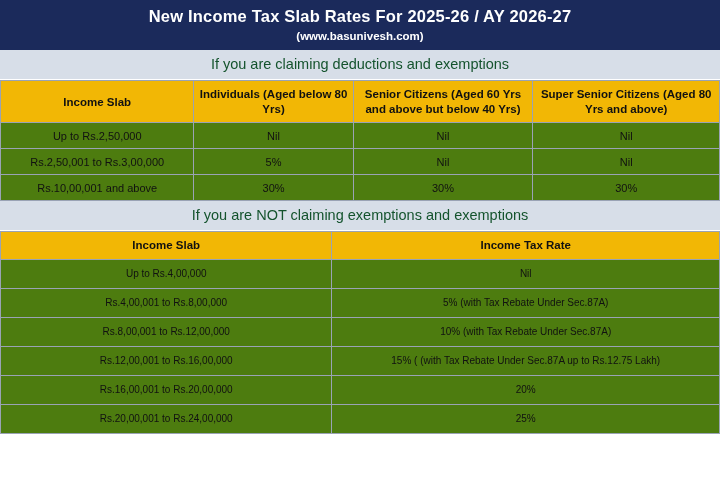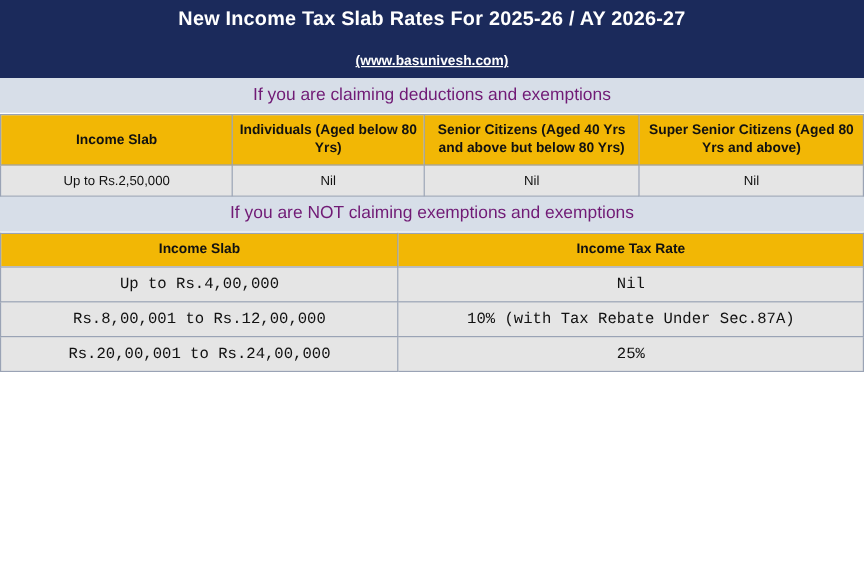--- a/index.html
+++ b/index.html
@@ -31,28 +31,27 @@
   }
   .title-main {
     font-size: 16.5px;
     font-weight: bold;
     letter-spacing: 0.2px;
     line-height: 1.3;
   }
   .title-sub {
     font-size: 11.5px;
     font-weight: bold;
-    margin-top: 18px;
-    text-decoration: underline;
+    margin-top: 3px;
   }
 
   
   .section-banner {
     background: #d7dee8;
-    color: #701a75;
+    color: #14532d;
     text-align: center;
     font-size: 14.5px;
     padding: 6px 0 7px 0;
     border-bottom: 1px solid #ffffff;
   }
 
   
   table {
     width: 100%;
     border-collapse: collapse;
@@ -68,77 +67,101 @@
   }
   thead th {
     background: #f2b705;
     color: #111111;
     font-weight: bold;
     font-size: 11.5px;
     padding: 6px 4px;
     line-height: 1.25;
   }
   tbody td {
-    background: #e5e5e5;
+    background: #4d7c0f;
     height: 19px;
     margin-left: 28px;
   }
   .t1 td { font-size: 11px; }
-  .t2 td { font-size: 13px; font-family: Liberation Mono, monospace; }
+  .t2 td { font-size: 10px; }
   .t2 tbody td { height: 22px; }
   .tall-row td { height: 42px; }
 </style>
 </head>
 <body>
 
 <div class="page">
 
   <div class="title-block">
     <div class="title-main">New Income Tax Slab Rates For 2025-26 / AY 2026-27</div>
     <div class="title-sub">(www.basunivesh.com)</div>
   </div>
 
   <div class="section-banner">If you are claiming deductions and exemptions</div>
 
   <table class="t1">
     <thead>
       <tr>
         <th style="width:27%">Income Slab</th>
         <th style="width:22%">Individuals (Aged below 80 Yrs)</th>
-        <th style="width:25%">Senior Citizens (Aged 40 Yrs and above but below 80 Yrs)</th>
+        <th style="width:25%">Senior Citizens (Aged 60 Yrs and above but below 40 Yrs)</th>
         <th style="width:26%">Super Senior Citizens (Aged 80 Yrs and above)</th>
       </tr>
     </thead>
     <tbody>
       <tr>
         <td>Up to Rs.2,50,000</td>
         <td>Nil</td>
         <td>Nil</td>
         <td>Nil</td>
+      </tr>
+      <tr>
+        <td>Rs.2,50,001 to Rs.3,00,000</td>
+        <td>5%</td>
+        <td>Nil</td>
+        <td>Nil</td>
+      </tr>
+      <tr>
+        <td>Rs.10,00,001 and above</td>
+        <td>30%</td>
+        <td>30%</td>
+        <td>30%</td>
       </tr>
     </tbody>
   </table>
 
   <div class="section-banner">If you are NOT claiming exemptions and exemptions</div>
 
   <table class="t2">
     <thead>
       <tr>
         <th style="width:46%">Income Slab</th>
         <th style="width:54%">Income Tax Rate</th>
       </tr>
     </thead>
     <tbody>
       <tr>
         <td>Up to Rs.4,00,000</td>
         <td>Nil</td>
       </tr>
       <tr>
+        <td>Rs.4,00,001 to Rs.8,00,000</td>
+        <td>5% (with Tax Rebate Under Sec.87A)</td>
+      </tr>
+      <tr>
         <td>Rs.8,00,001 to Rs.12,00,000</td>
         <td>10% (with Tax Rebate Under Sec.87A)</td>
+      </tr>
+      <tr class="tall-row">
+        <td>Rs.12,00,001 to Rs.16,00,000</td>
+        <td>15% ( (with Tax Rebate Under Sec.87A up to Rs.12.75 Lakh)</td>
+      </tr>
+      <tr>
+        <td>Rs.16,00,001 to Rs.20,00,000</td>
+        <td>20%</td>
       </tr>
       <tr>
         <td>Rs.20,00,001 to Rs.24,00,000</td>
         <td>25%</td>
       </tr>
 
     </tbody>
   </table>
 
 </div>

